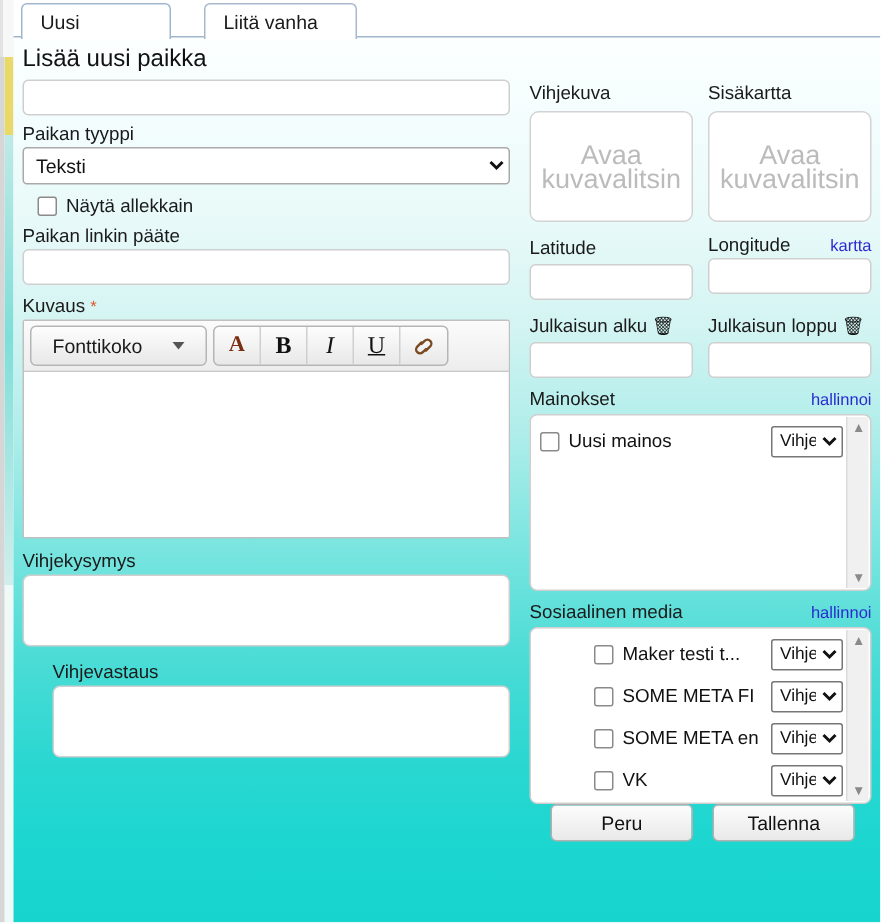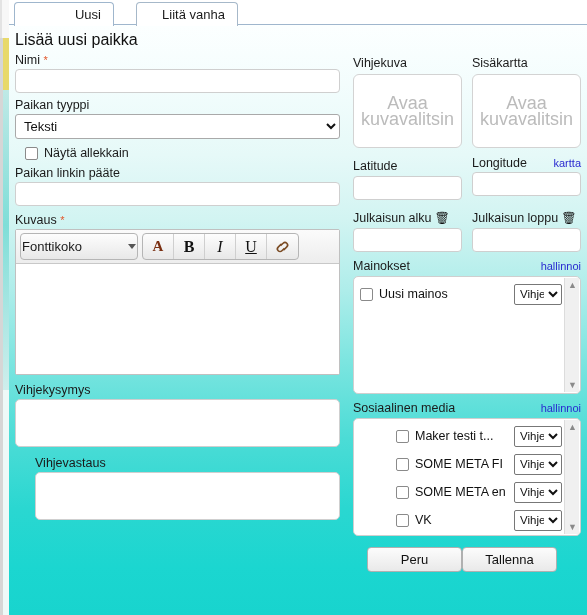--- a/index.html
+++ b/index.html
@@ -37,21 +37,21 @@
     background: #ffffff;
     border-bottom: 1px solid #9fb6cd;
     z-index: 3;
   }
   .tab {
     position: absolute; top: 2px; height: 24px;
     border: 1px solid #a6b8c9;
     border-bottom: none;
     border-radius: 4px 4px 0 0;
     background: #ffffff;
-    display: flex; align-items: center; justify-content: flex-end;
+    display: flex; align-items: center; justify-content: flex-start;
     font-size: 13px; color: #1a1a1a;
     cursor: pointer;
     padding: 0 12px;
   }
   .tab.active {
     background: #ffffff;
     border-color: #9fb6cd;
     z-index: 2;
   }
   .tab-0 { left: 5px;  width: 100px; }
@@ -126,21 +126,21 @@
 
   
   .editor-wrap { border: 1px solid #c0c0c0; background: #fff; border-radius: 2px; }
   .editor-toolbar {
     height: 34px; display: flex; align-items: center; gap: 4px; padding: 3px 4px;
     background: linear-gradient(to bottom, #fbfbfb, #ededed);
     border-bottom: 1px solid #c8c8c8;
   }
   .fontsize-btn {
     display: flex; align-items: center; justify-content: space-between;
-    width: 118px; height: 27px; padding: 0 1px;
+    width: 118px; height: 27px; padding: 0 14px;
     background: linear-gradient(to bottom, #fdfdfd, #e8e8e8);
     border: 1px solid #b5b5b5; border-radius: 4px;
     font-size: 13px; color: #1a1a1a; cursor: pointer;
   }
   .caret-dn { width: 0; height: 0; border-left: 4px solid transparent; border-right: 4px solid transparent; border-top: 5px solid #555; }
   .tb-group {
     display: flex; align-items: stretch;
     background: linear-gradient(to bottom, #fdfdfd, #e8e8e8);
     border: 1px solid #b5b5b5; border-radius: 4px; overflow: hidden;
     height: 27px;
@@ -206,21 +206,21 @@
     background: #f0f0f0; border-left: 1px solid #dcdcdc;
   }
   .sbar .arr {
     position: absolute; left: 0; width: 15px; height: 14px;
     display: flex; align-items: center; justify-content: center;
     color: #8a8a8a; font-size: 9px; cursor: pointer;
   }
   .sbar .arr.up { top: 0; }
   .sbar .arr.dn { bottom: 0; }
 
-  .btnrow { display: flex; margin-top: 11px; justify-content: flex-start; padding-left: 14px; }
+  .btnrow { display: flex; gap: 13px; margin-top: 0; justify-content: flex-start; padding-left: 14px; }
   .btn {
     width: 95px; height: 25px;
     background: linear-gradient(to bottom, #fcfcfc, #e9e9e9);
     border: 1px solid #b0b0b0; border-radius: 4px;
     font-family: "Liberation Sans", sans-serif; font-size: 13px; color: #111;
     cursor: pointer;
   }
 </style>
 </head>
 <body>
@@ -245,24 +245,20 @@
     </div>
   </div>
 
   <div class="surface">
 
     <div class="page-title">Lisää uusi paikka</div>
 
     <div class="col-left">
 
       <div class="fld">
-        <span class="lbl">
-          <span>Nimi</span>
-          <span class="req">*</span>
-        </span>
         <input class="txtin" type="text" placeholder="" style="">
       </div>
 
       <div class="fld">
         <span class="lbl">Paikan tyyppi</span>
         <select class="sel-type">
           <option>Teksti</option>
         </select>
       </div>
 

